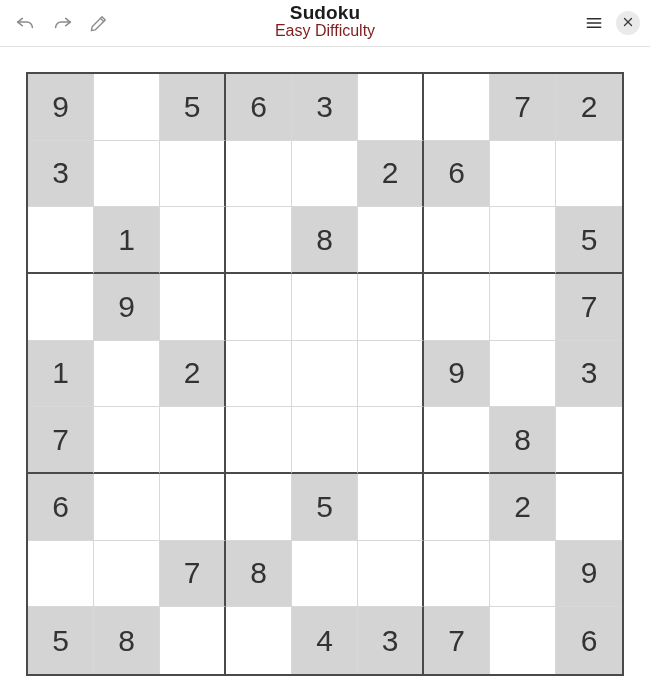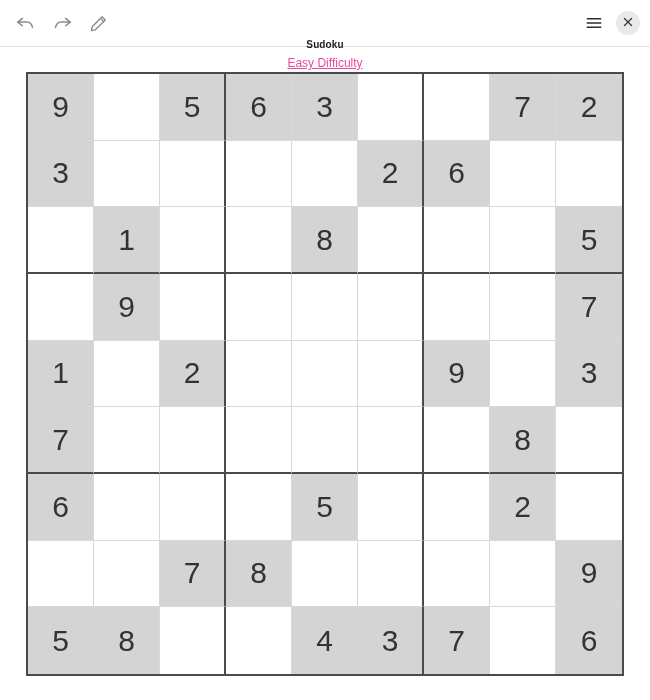--- a/index.html
+++ b/index.html
@@ -57,34 +57,32 @@
   .header-title-wrap {
     position: absolute;
     left: 0;
     right: 0;
     top: 4px;
     text-align: center;
     pointer-events: none;
   }
 
   .header-title {
-    font-size: 10px;
+    font-size: 19px;
     font-weight: bold;
     color: #1c1c1c;
     line-height: 18px;
     letter-spacing: 0.1px;
-    margin-top: 32px;
   }
 
   .header-subtitle {
-    font-size: 12px;
-    color: #ec4899;
+    font-size: 16px;
+    color: #7f1d1d;
     line-height: 16px;
     margin-top: 1px;
-    text-decoration: underline;
   }
 
   .header-right {
     position: absolute;
     right: 10px;
     top: 0;
     height: 46px;
     display: flex;
     align-items: center;
     gap: 6px;

